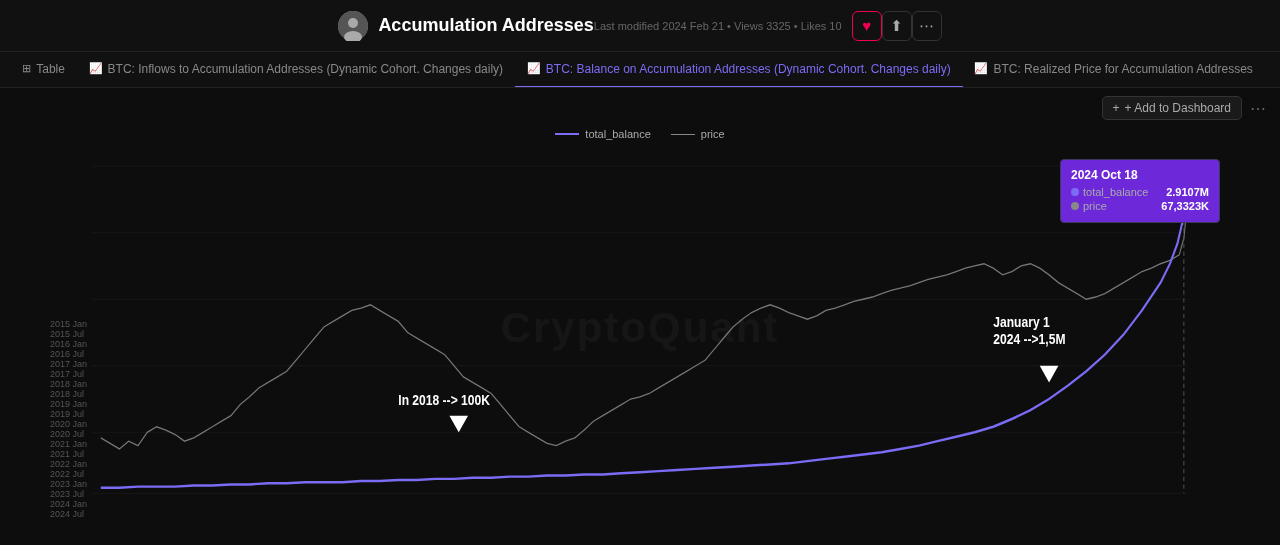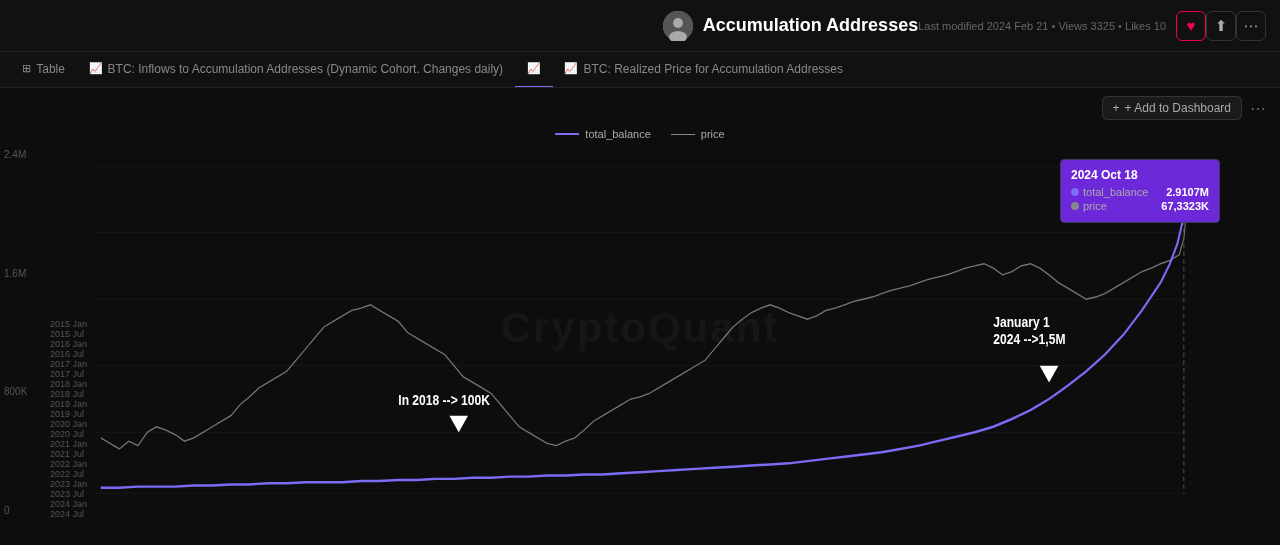--- a/index.html
+++ b/index.html
@@ -9,21 +9,21 @@
       font-family: -apple-system, BlinkMacSystemFont, 'Segoe UI', sans-serif;
       width: 1280px;
       height: 545px;
       overflow: hidden;
     }
 
     
     .header {
       display: flex;
       align-items: center;
-      justify-content: flex-end;
+      justify-content: center;
       padding: 10px 14px;
       background: #111;
       border-bottom: 1px solid #222;
       height: 52px;
     }
     .header-left {
       display: flex;
       align-items: center;
       gap: 10px;
     }
@@ -272,20 +272,21 @@
   <div class="tab">
     <span class="tab-icon">⊞</span>
     <span>Table</span>
   </div>
   <div class="tab">
     <span class="tab-icon">📈</span>
     <span>BTC: Inflows to Accumulation Addresses (Dynamic Cohort. Changes daily)</span>
   </div>
   <div class="tab active">
     <span class="tab-icon">📈</span>
+    <span>BTC: Balance on Accumulation Addresses (Dynamic Cohort. Changes daily)</span>
   </div>
   <div class="tab">
     <span class="tab-icon">📈</span>
     <span>BTC: Realized Price for Accumulation Addresses</span>
   </div>
 </div>
 
 <div class="chart-container">
 
   <div class="chart-topbar">
@@ -306,26 +307,20 @@
       <span>price</span>
     </div>
   </div>
 
   <div class="chart-svg-wrapper">
 
     
     <div class="watermark">CryptoQuant</div>
 
     
-    <div class="y-left-labels">
-      <span>2.4M</span>
-      <span>1.6M</span>
-      <span>800K</span>
-      <span>0</span>
-    </div>
 
     
 
     
     <svg class="main-chart" viewBox="0 0 1280 340" preserveAspectRatio="none" style="padding: 0 45px;">
 
       <line x1="50" y1="20" x2="1230" y2="20" stroke="#222" stroke-width="0.5"></line>
       <line x1="50" y1="80" x2="1230" y2="80" stroke="#222" stroke-width="0.5"></line>
       <line x1="50" y1="140" x2="1230" y2="140" stroke="#222" stroke-width="0.5"></line>
       <line x1="50" y1="200" x2="1230" y2="200" stroke="#222" stroke-width="0.5"></line>

